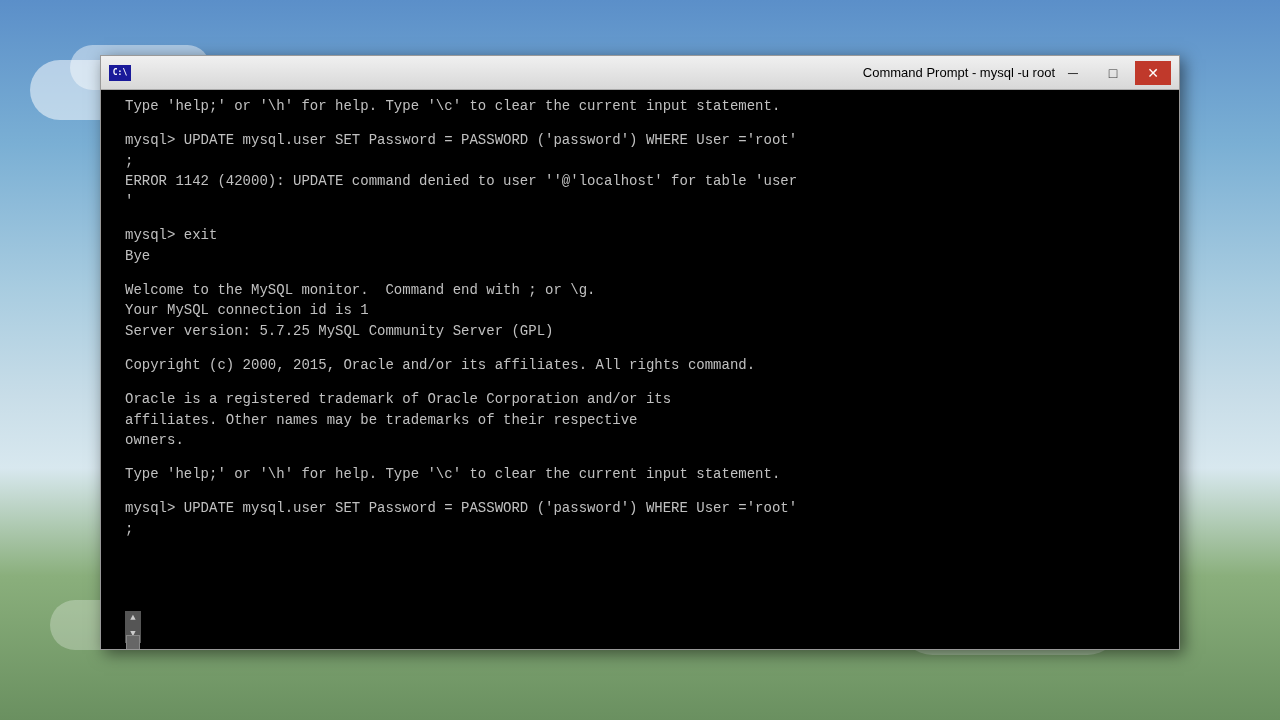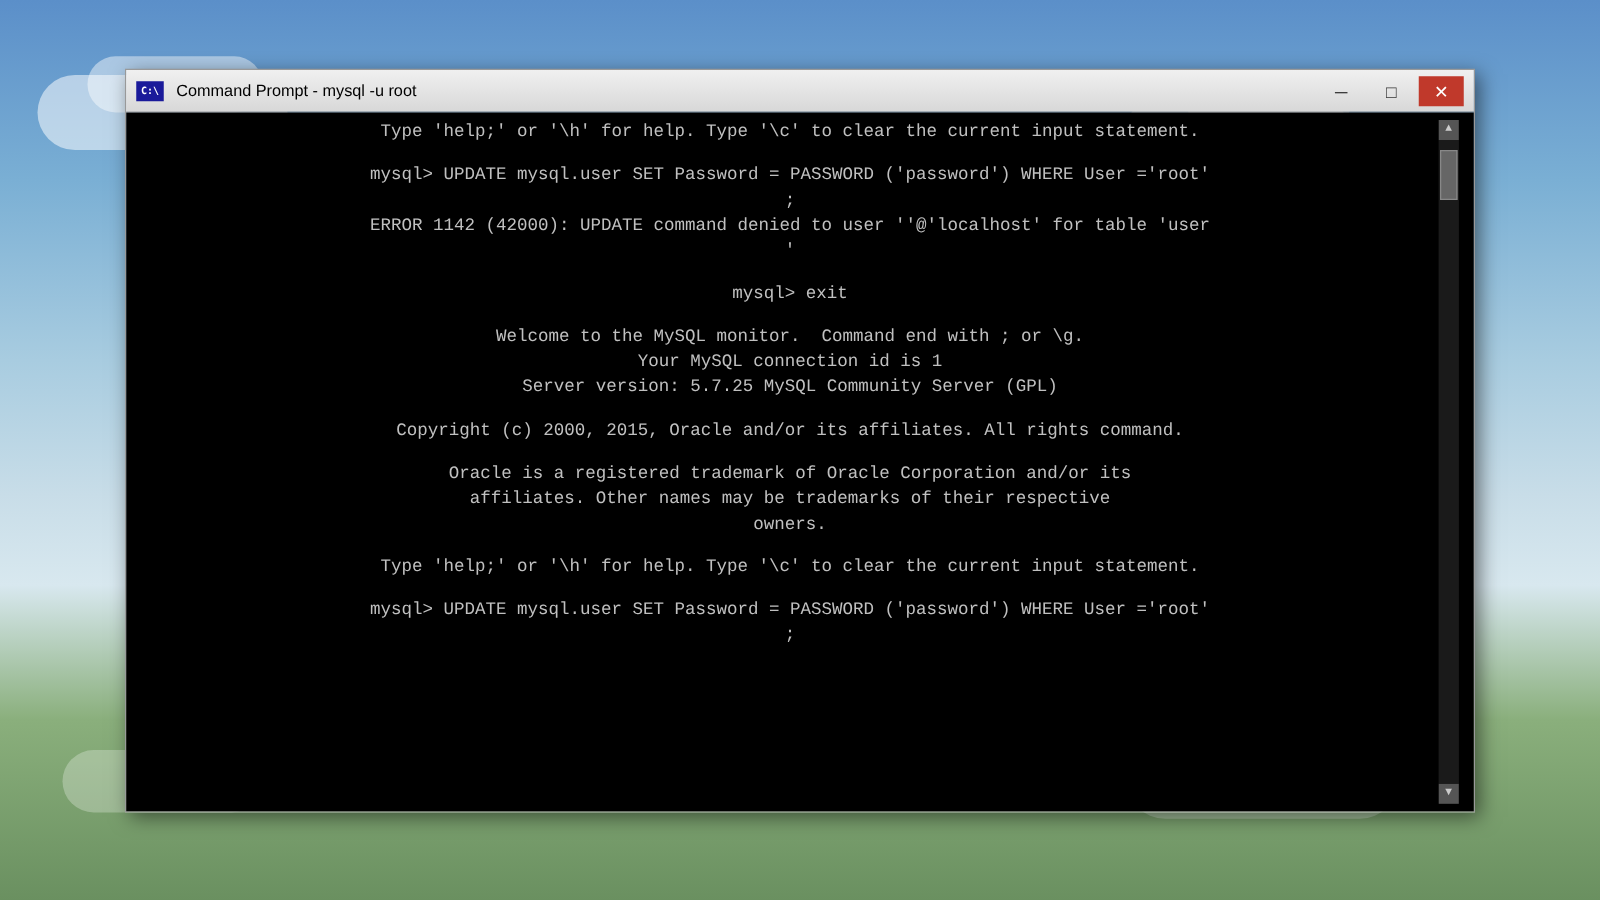--- a/index.html
+++ b/index.html
@@ -75,21 +75,21 @@
       justify-content: center;
       color: white;
       font-size: 9px;
       font-weight: bold;
       font-family: monospace;
       flex-shrink: 0;
     }
 
     .title-bar-text {
       flex: 1;
-      text-align: left;
+      text-align: right;
       font-size: 13px;
       color: #000;
       font-family: 'Segoe UI', Arial, sans-serif;
     }
 
     .window-controls {
       display: flex;
       gap: 4px;
       margin-left: auto;
     }
@@ -113,25 +113,25 @@
     }
 
     
     .terminal {
       flex: 1;
       background: #000;
       color: #c0c0c0;
       font-family: 'Courier New', Courier, monospace;
       font-size: 14px;
       line-height: 1.45;
-      padding: 6px 12px;
+      padding: 6px 24px;
       overflow: hidden;
       position: relative;
       display: flex;
-      text-align: center;
+      flex-direction: column;
     }
 
     .terminal-content {
       flex: 1;
       overflow: hidden;
     }
 
     .terminal-line {
       white-space: pre;
       display: block;
@@ -214,20 +214,21 @@
   <div class="terminal">
     <div class="terminal-content" id="terminal-lines">
     <span class="terminal-line">Type 'help;' or '\h' for help. Type '\c' to clear the current input statement.</span>
         <span class="empty-line">&nbsp;</span>
         <span class="terminal-line">mysql&gt; UPDATE mysql.user SET Password = PASSWORD ('password') WHERE User ='root'</span>
         <span class="terminal-line">;</span>
         <span class="terminal-line">ERROR 1142 (42000): UPDATE command denied to user ''@'localhost' for table 'user</span>
         <span class="terminal-line">'</span>
         <span class="empty-line">&nbsp;</span>
         <span class="terminal-line">mysql&gt; exit</span>
+        <span class="terminal-line">Bye</span>
         <span class="empty-line">&nbsp;</span>
         <span class="terminal-line">Welcome to the MySQL monitor.  Command end with ; or \g.</span>
         <span class="terminal-line">Your MySQL connection id is 1</span>
         <span class="terminal-line">Server version: 5.7.25 MySQL Community Server (GPL)</span>
         <span class="empty-line">&nbsp;</span>
         <span class="terminal-line">Copyright (c) 2000, 2015, Oracle and/or its affiliates. All rights command.</span>
         <span class="empty-line">&nbsp;</span>
         <span class="terminal-line">Oracle is a registered trademark of Oracle Corporation and/or its</span>
         <span class="terminal-line">affiliates. Other names may be trademarks of their respective</span>
         <span class="terminal-line">owners.</span>

